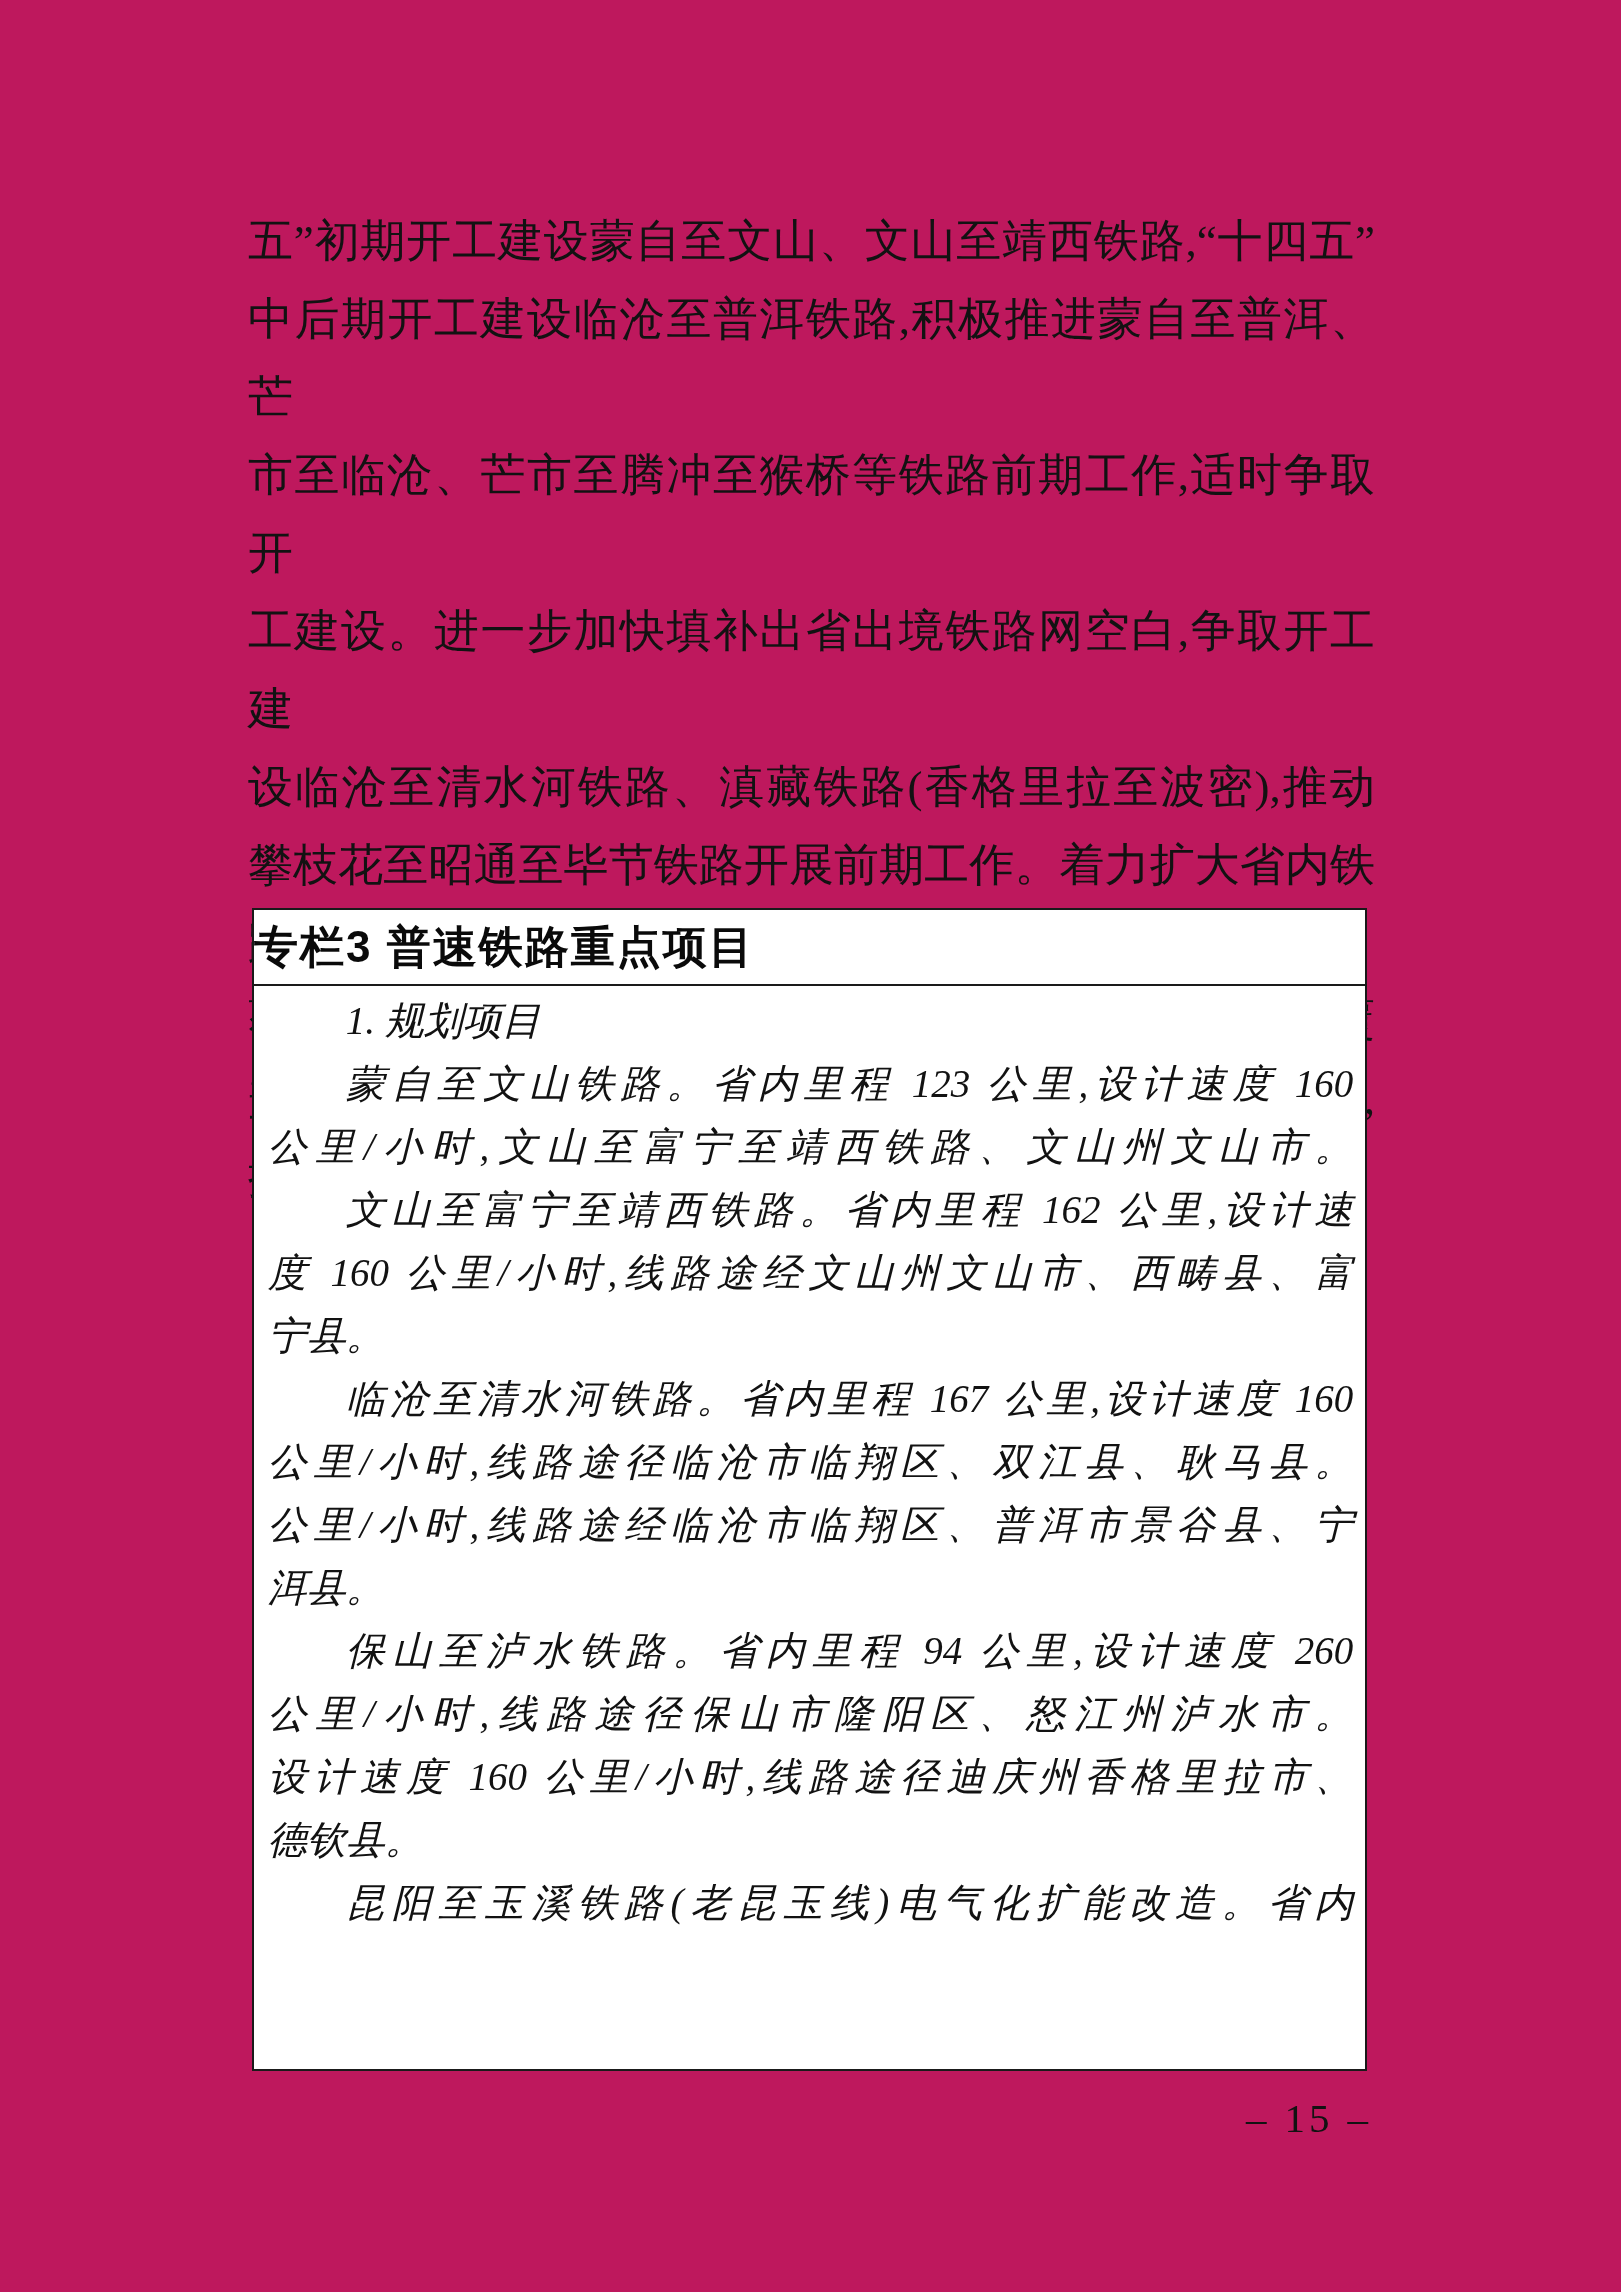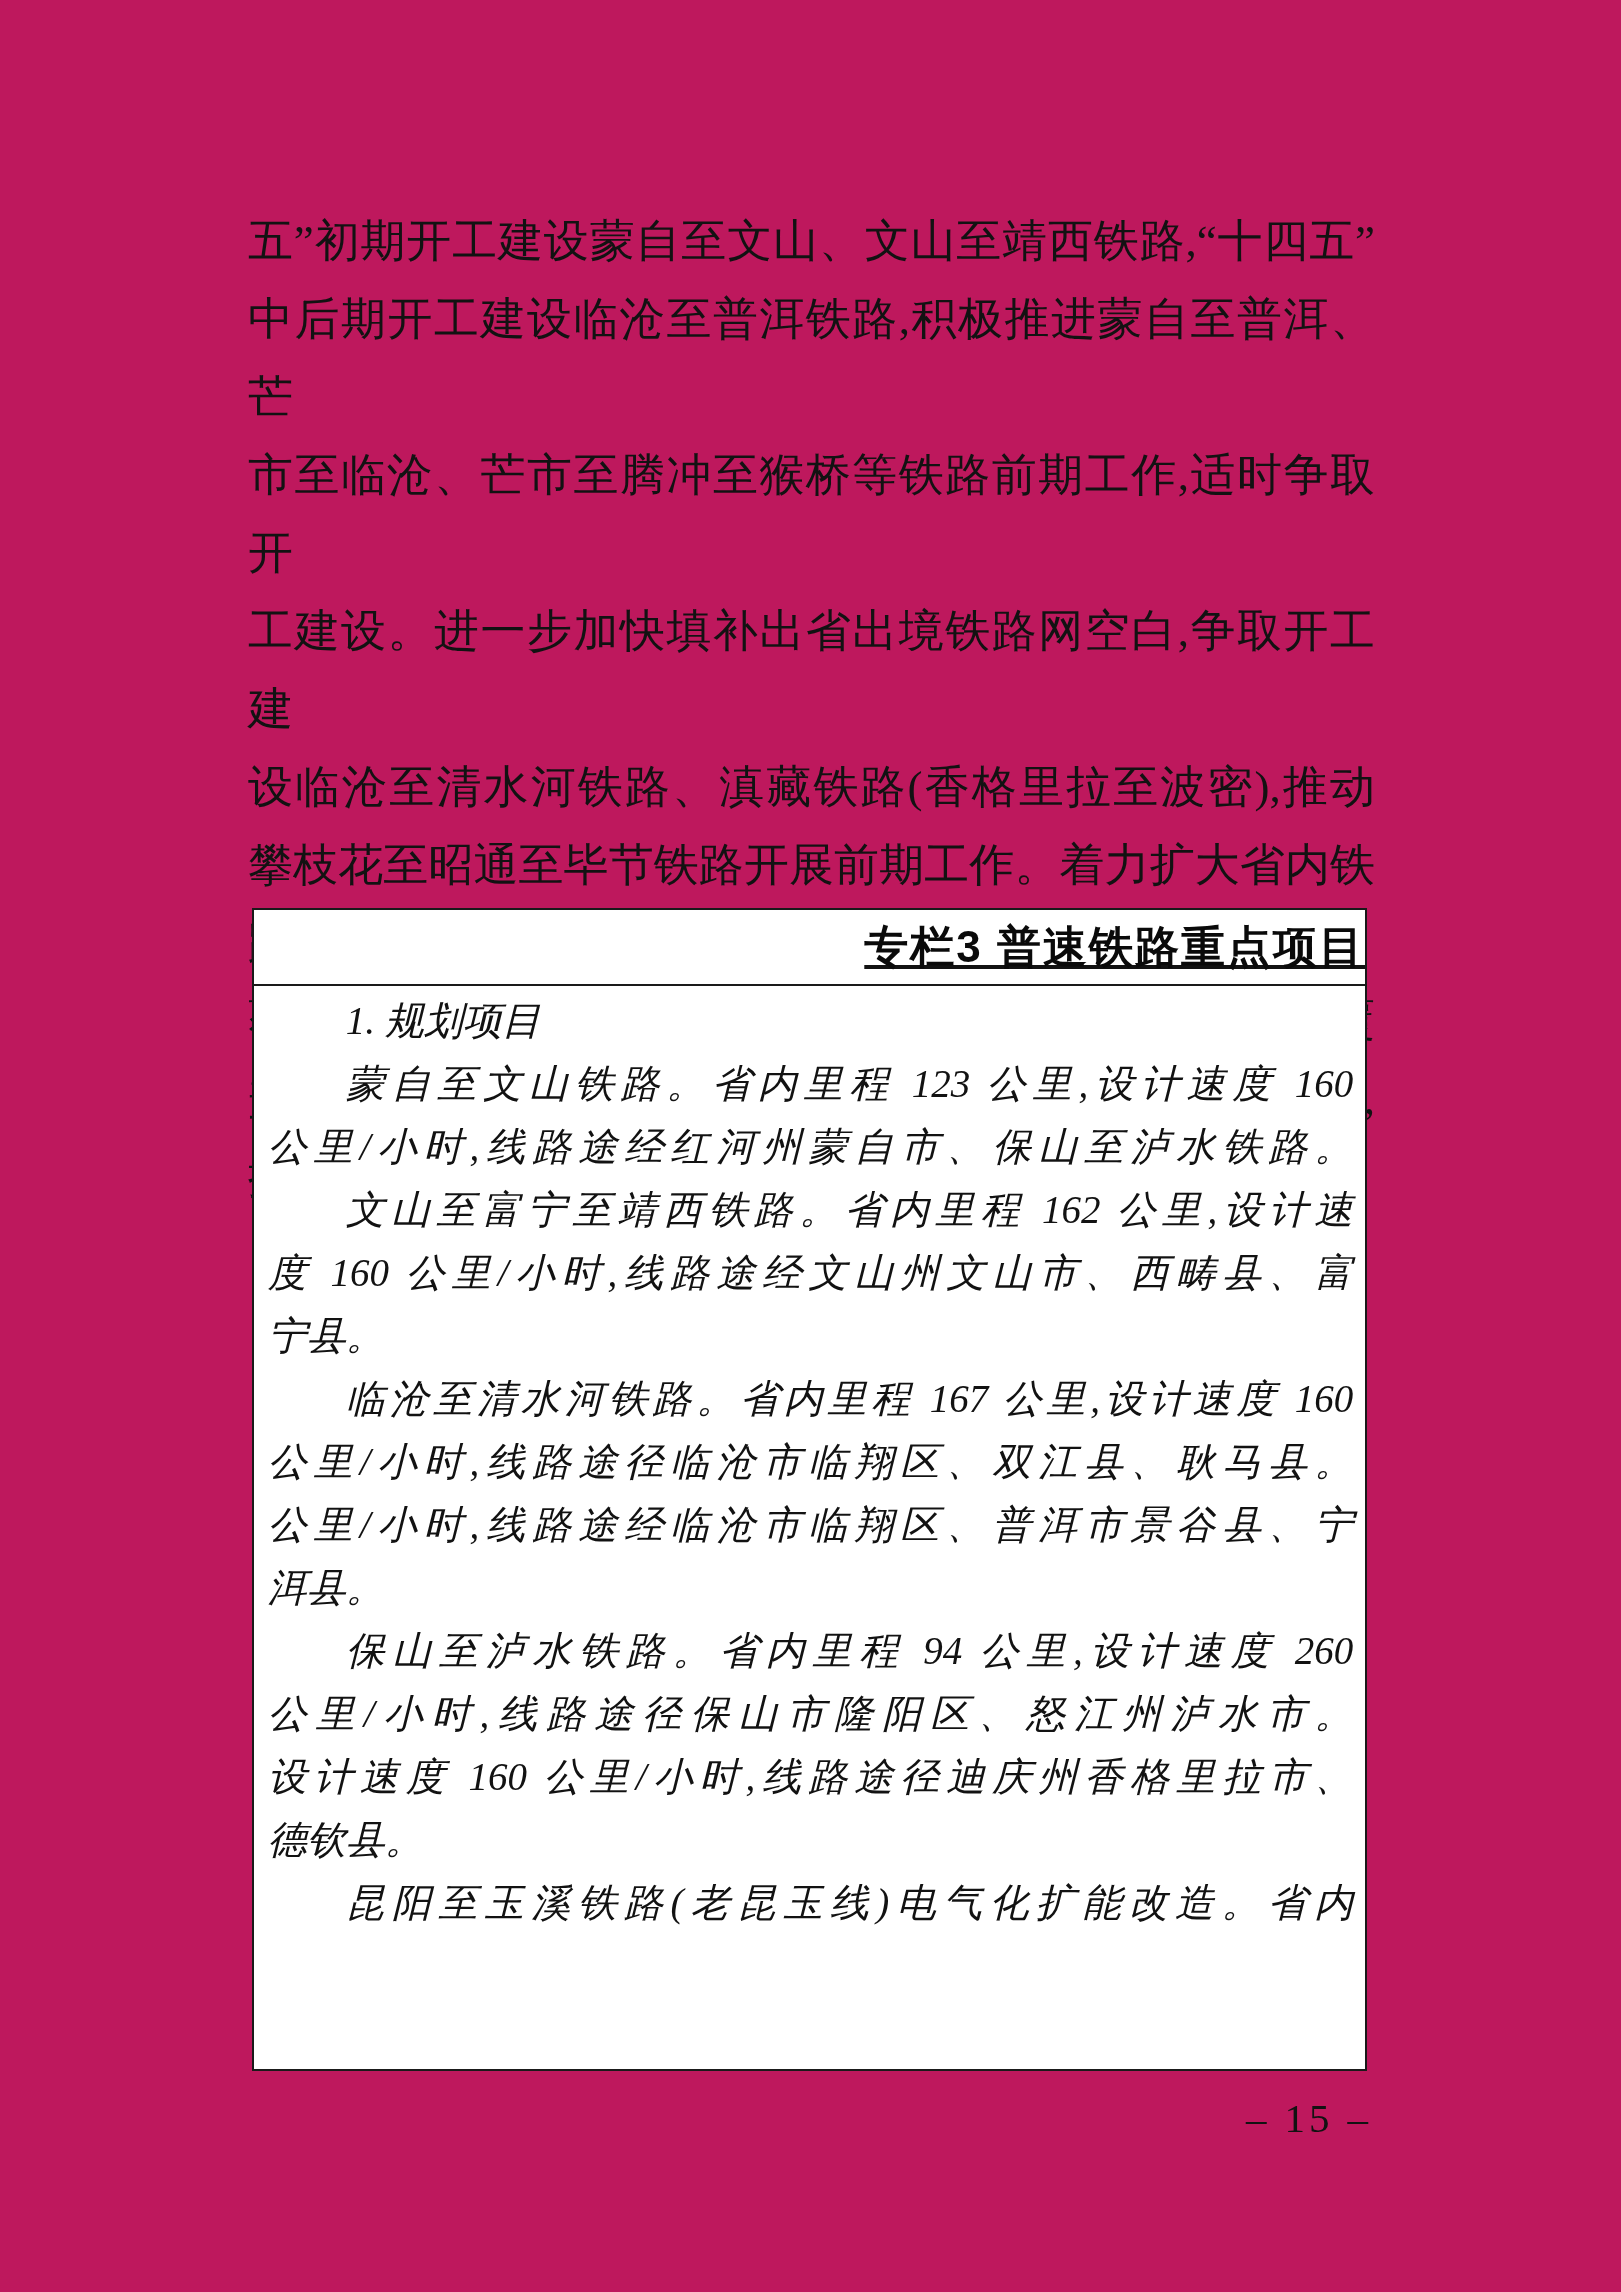--- a/index.html
+++ b/index.html
@@ -41,22 +41,21 @@
     height: 1163px;
     border: 2.9px solid #1a1a1a;
     box-sizing: border-box;
     background: #ffffff;
   }
   .box-header {
     height: 74px;
     border-bottom: 2px solid #1a1a1a;
     display: flex;
     align-items: center;
-    justify-content: flex-end;
-    text-decoration: underline;
+    justify-content: flex-start;
   }
   .box-title {
     font-family: "Liberation Sans", "DejaVu Sans", sans-serif;
     font-weight: 700;
     font-size: 44px;
     letter-spacing: 2px;
     color: #0a0a0a;
   }
   .box-body {
     padding: 2.9px 11.8px 0 13.7px;
@@ -100,21 +99,21 @@
     <div class="bline">提升中老铁路运输能力。</div>
   </div>
 
   <div class="box">
     <div class="box-header">
       <span class="box-title">专栏3 普速铁路重点项目</span>
     </div>
     <div class="box-body">
       <div class="xline indent">1. 规划项目</div>
       <div class="xline indent fill">蒙自至文山铁路。省内里程 123 公里,设计速度 160</div>
-      <div class="xline fill">公里/小时,线路途经红河州蒙自市、保山至泸水铁路。</div>
+      <div class="xline fill">公里/小时,文山至富宁至靖西铁路、文山州文山市。</div>
       <div class="xline indent fill">文山至富宁至靖西铁路。省内里程 162 公里,设计速</div>
       <div class="xline fill">度 160 公里/小时,线路途经文山州文山市、西畴县、富</div>
       <div class="xline">宁县。</div>
       <div class="xline indent fill">临沧至清水河铁路。省内里程 167 公里,设计速度 160</div>
       <div class="xline fill">公里/小时,线路途径临沧市临翔区、双江县、耿马县。</div>
       <div class="xline fill">公里/小时,线路途经临沧市临翔区、普洱市景谷县、宁</div>
       <div class="xline">洱县。</div>
       <div class="xline indent fill">保山至泸水铁路。省内里程 94 公里,设计速度 260</div>
       <div class="xline fill">公里/小时,线路途径保山市隆阳区、怒江州泸水市。</div>
       <div class="xline fill">设计速度 160 公里/小时,线路途径迪庆州香格里拉市、</div>

